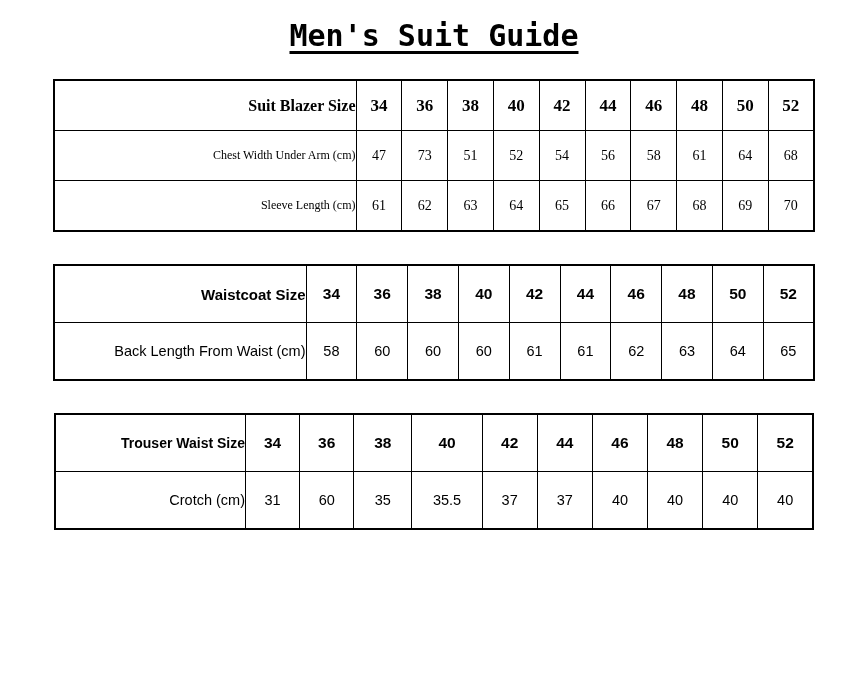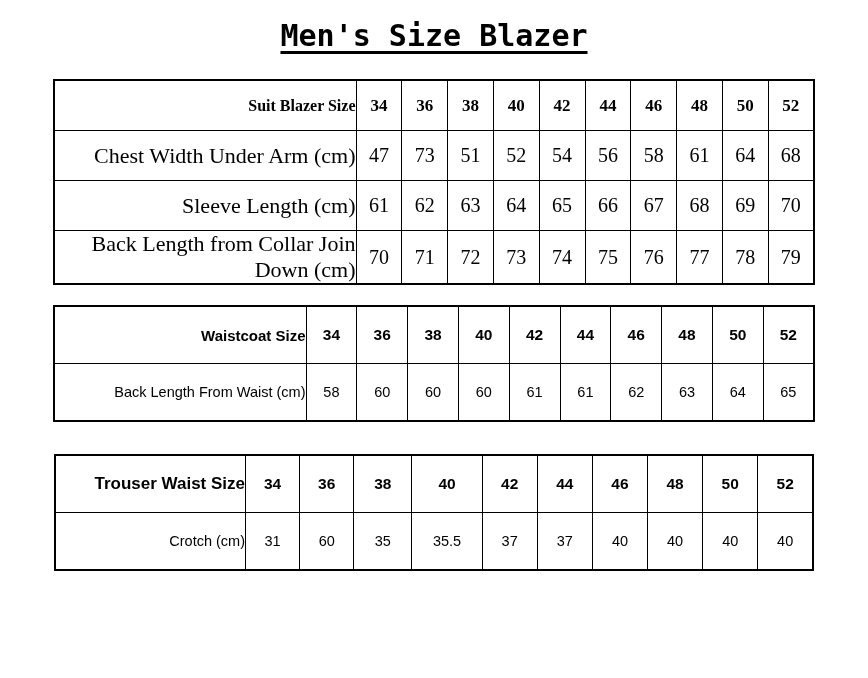--- a/index.html
+++ b/index.html
@@ -51,51 +51,51 @@
     text-align: right;
     padding-left: 14px;
   }
 
   
   .t1 {
     width: 760px;
     margin: 0 auto;
     font-family: "Liberation Serif", serif;
   }
-  .t1 td { height: 49px; font-size: 20px; }
-  .t1 .label-cell { font-size: 22px; }
+  .t1 td { height: 49px; font-size: 14px; }
+  .t1 .label-cell { font-size: 12px; }
   .t1 .head-label { font-weight: bold; font-size: 16px; }
   .t1 .head-size { font-weight: bold; font-size: 17px; }
 
   
   .t2 {
     width: 760px;
-    margin: 20px auto 0 auto;
+    margin: 32px auto 0 auto;
     font-family: "Liberation Sans", sans-serif;
   }
   .t2 td { height: 56px; font-size: 14.5px; }
   .t2 .head-label { font-weight: bold; font-size: 15px; }
   .t2 .head-size { font-weight: bold; font-size: 15.5px; }
 
   
   .t3 {
     width: 760px;
     margin: 32px auto 0 auto;
     font-family: "Liberation Sans", sans-serif;
   }
   .t3 td { height: 56px; font-size: 14.5px; }
-  .t3 .head-label { font-weight: bold; font-size: 17px; }
+  .t3 .head-label { font-weight: bold; font-size: 14px; }
   .t3 .head-size { font-weight: bold; font-size: 15.5px; }
 </style>
 </head>
 <body>
 
 <div class="page">
 
-  <h1 class="title">Men's Size Blazer</h1>
+  <h1 class="title">Men's Suit Guide</h1>
 
   <div class="tables">
 
     <table class="t1">
       <colgroup>
         <col style="width:302px">
         <col style="width:45.8px">
           <col style="width:45.8px">
           <col style="width:45.8px">
         <col style="width:45.8px">
@@ -139,33 +139,20 @@
           <td>62</td>
           <td>63</td>
           <td>64</td>
           <td>65</td>
           <td>66</td>
           <td>67</td>
           <td>68</td>
           <td>69</td>
           <td>70</td>
         </tr>
-        <tr>
-          <td class="label-cell">Back Length from Collar Join Down (cm)</td>
-          <td>70</td>
-          <td>71</td>
-          <td>72</td>
-          <td>73</td>
-          <td>74</td>
-          <td>75</td>
-          <td>76</td>
-          <td>77</td>
-          <td>78</td>
-          <td>79</td>
-        </tr>
       </tbody>
     </table>
 
     <table class="t2">
       <colgroup>
         <col style="width:252px">
         <col style="width:50.8px">
           <col style="width:50.8px">
           <col style="width:50.8px">
         <col style="width:50.8px">

